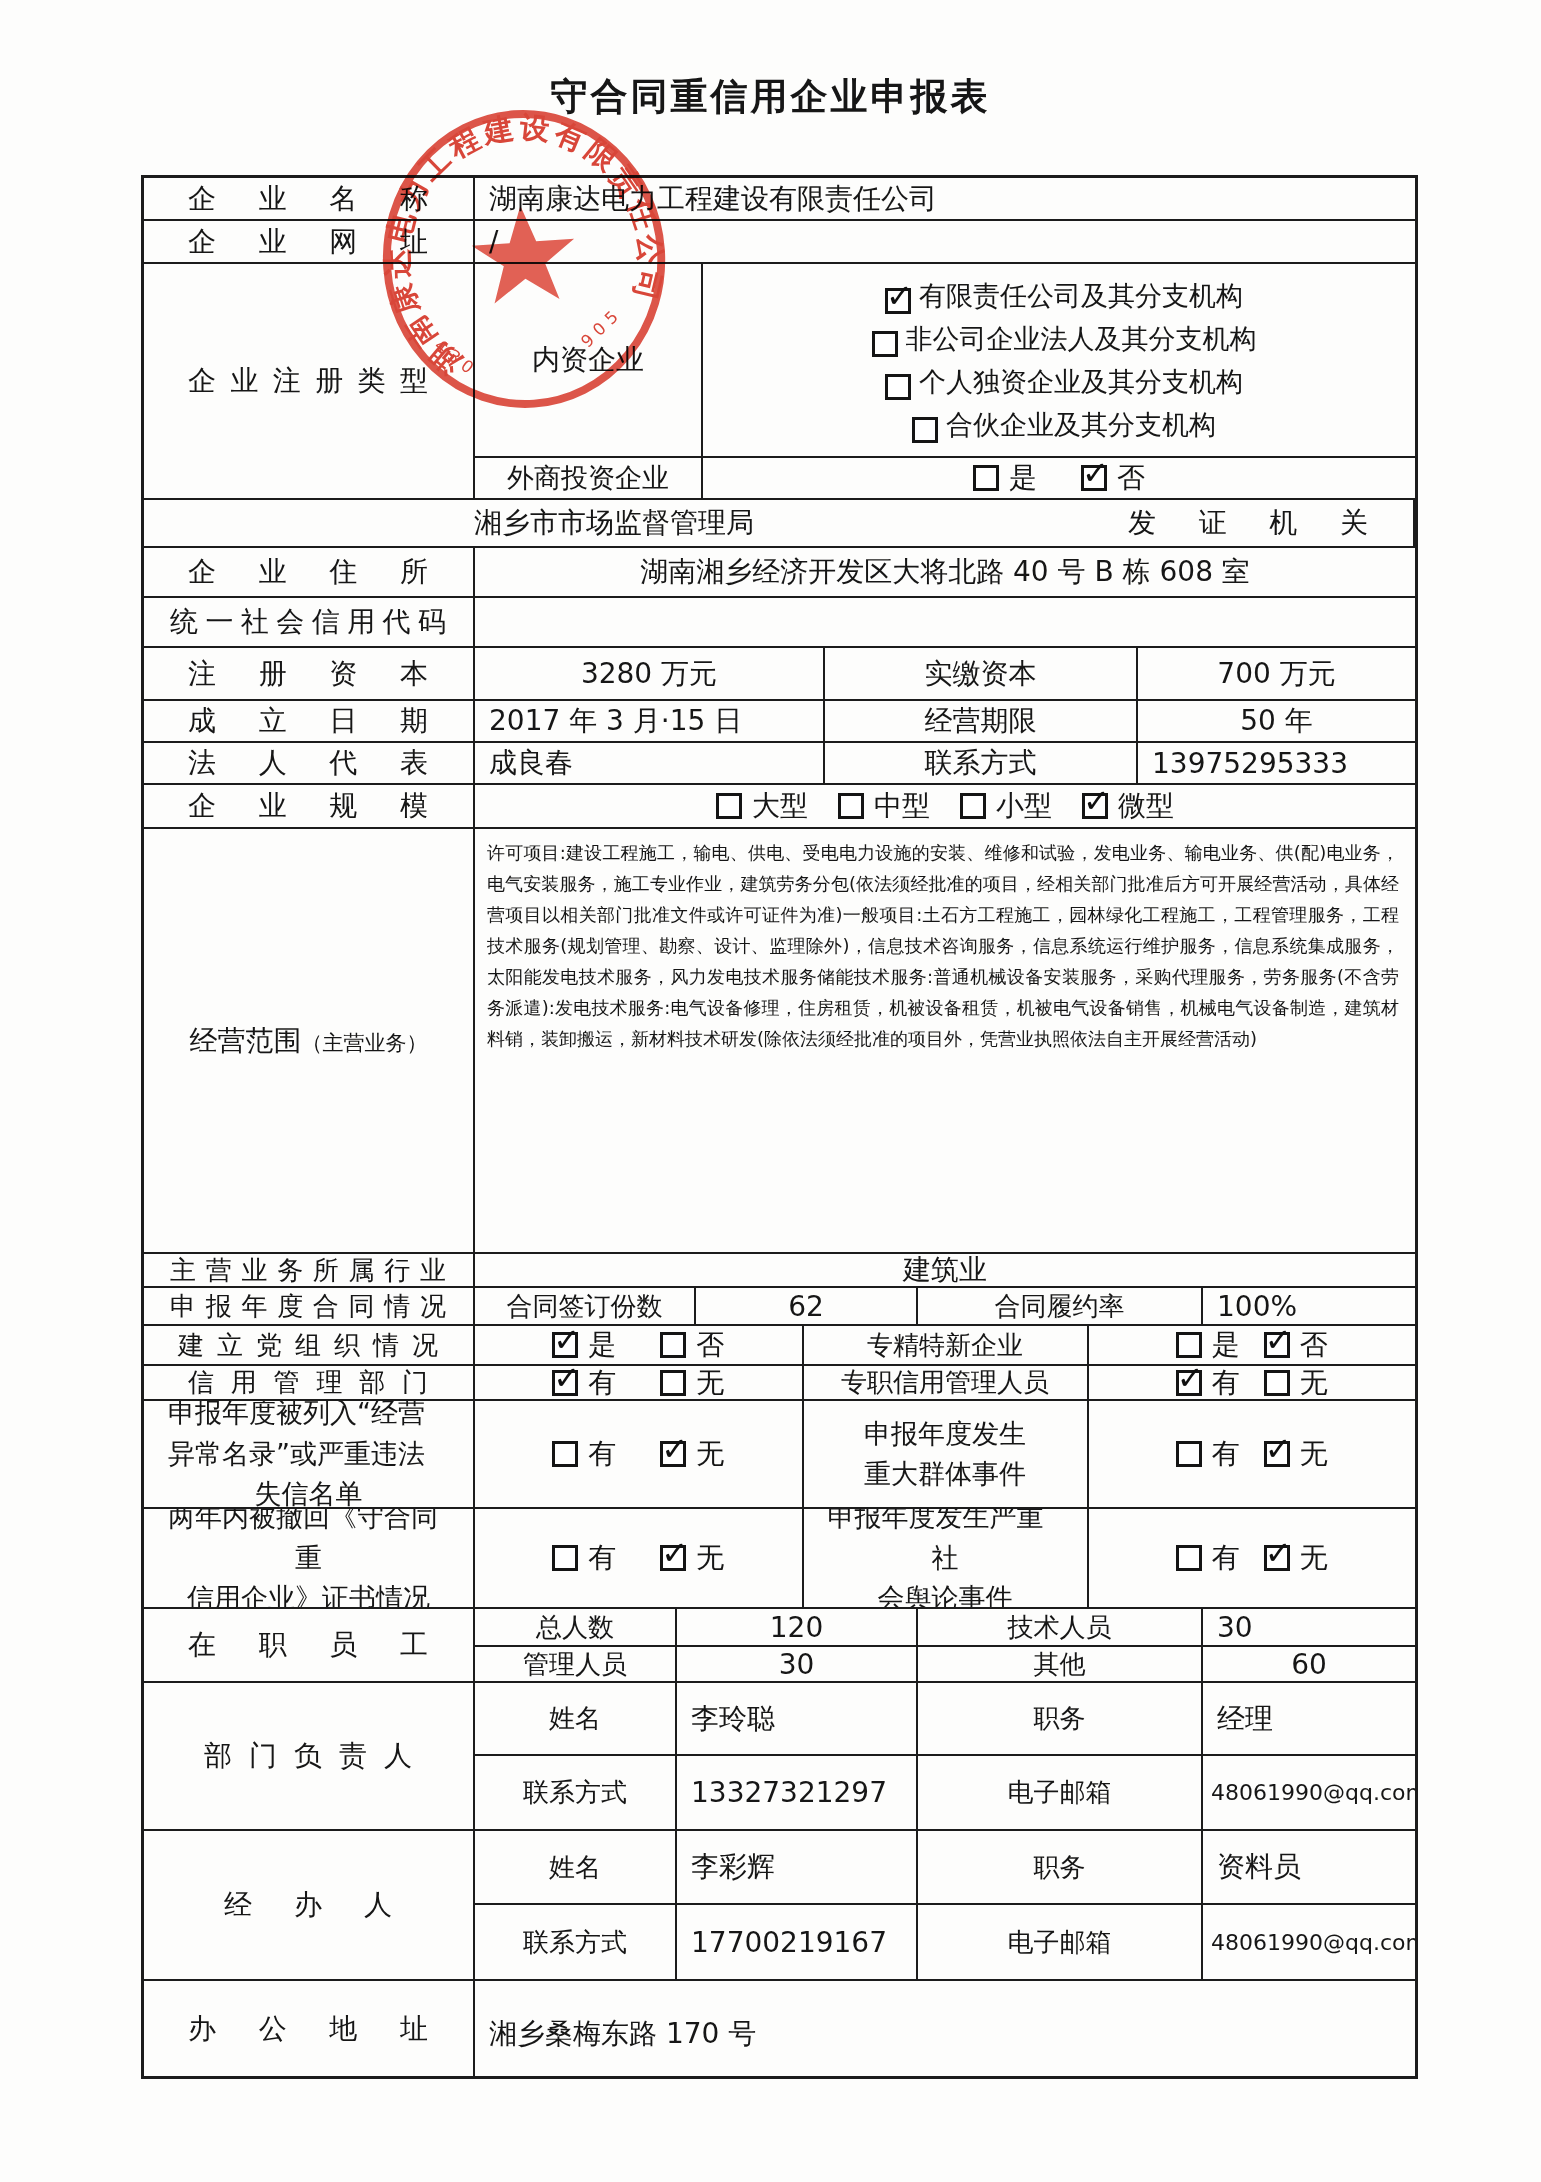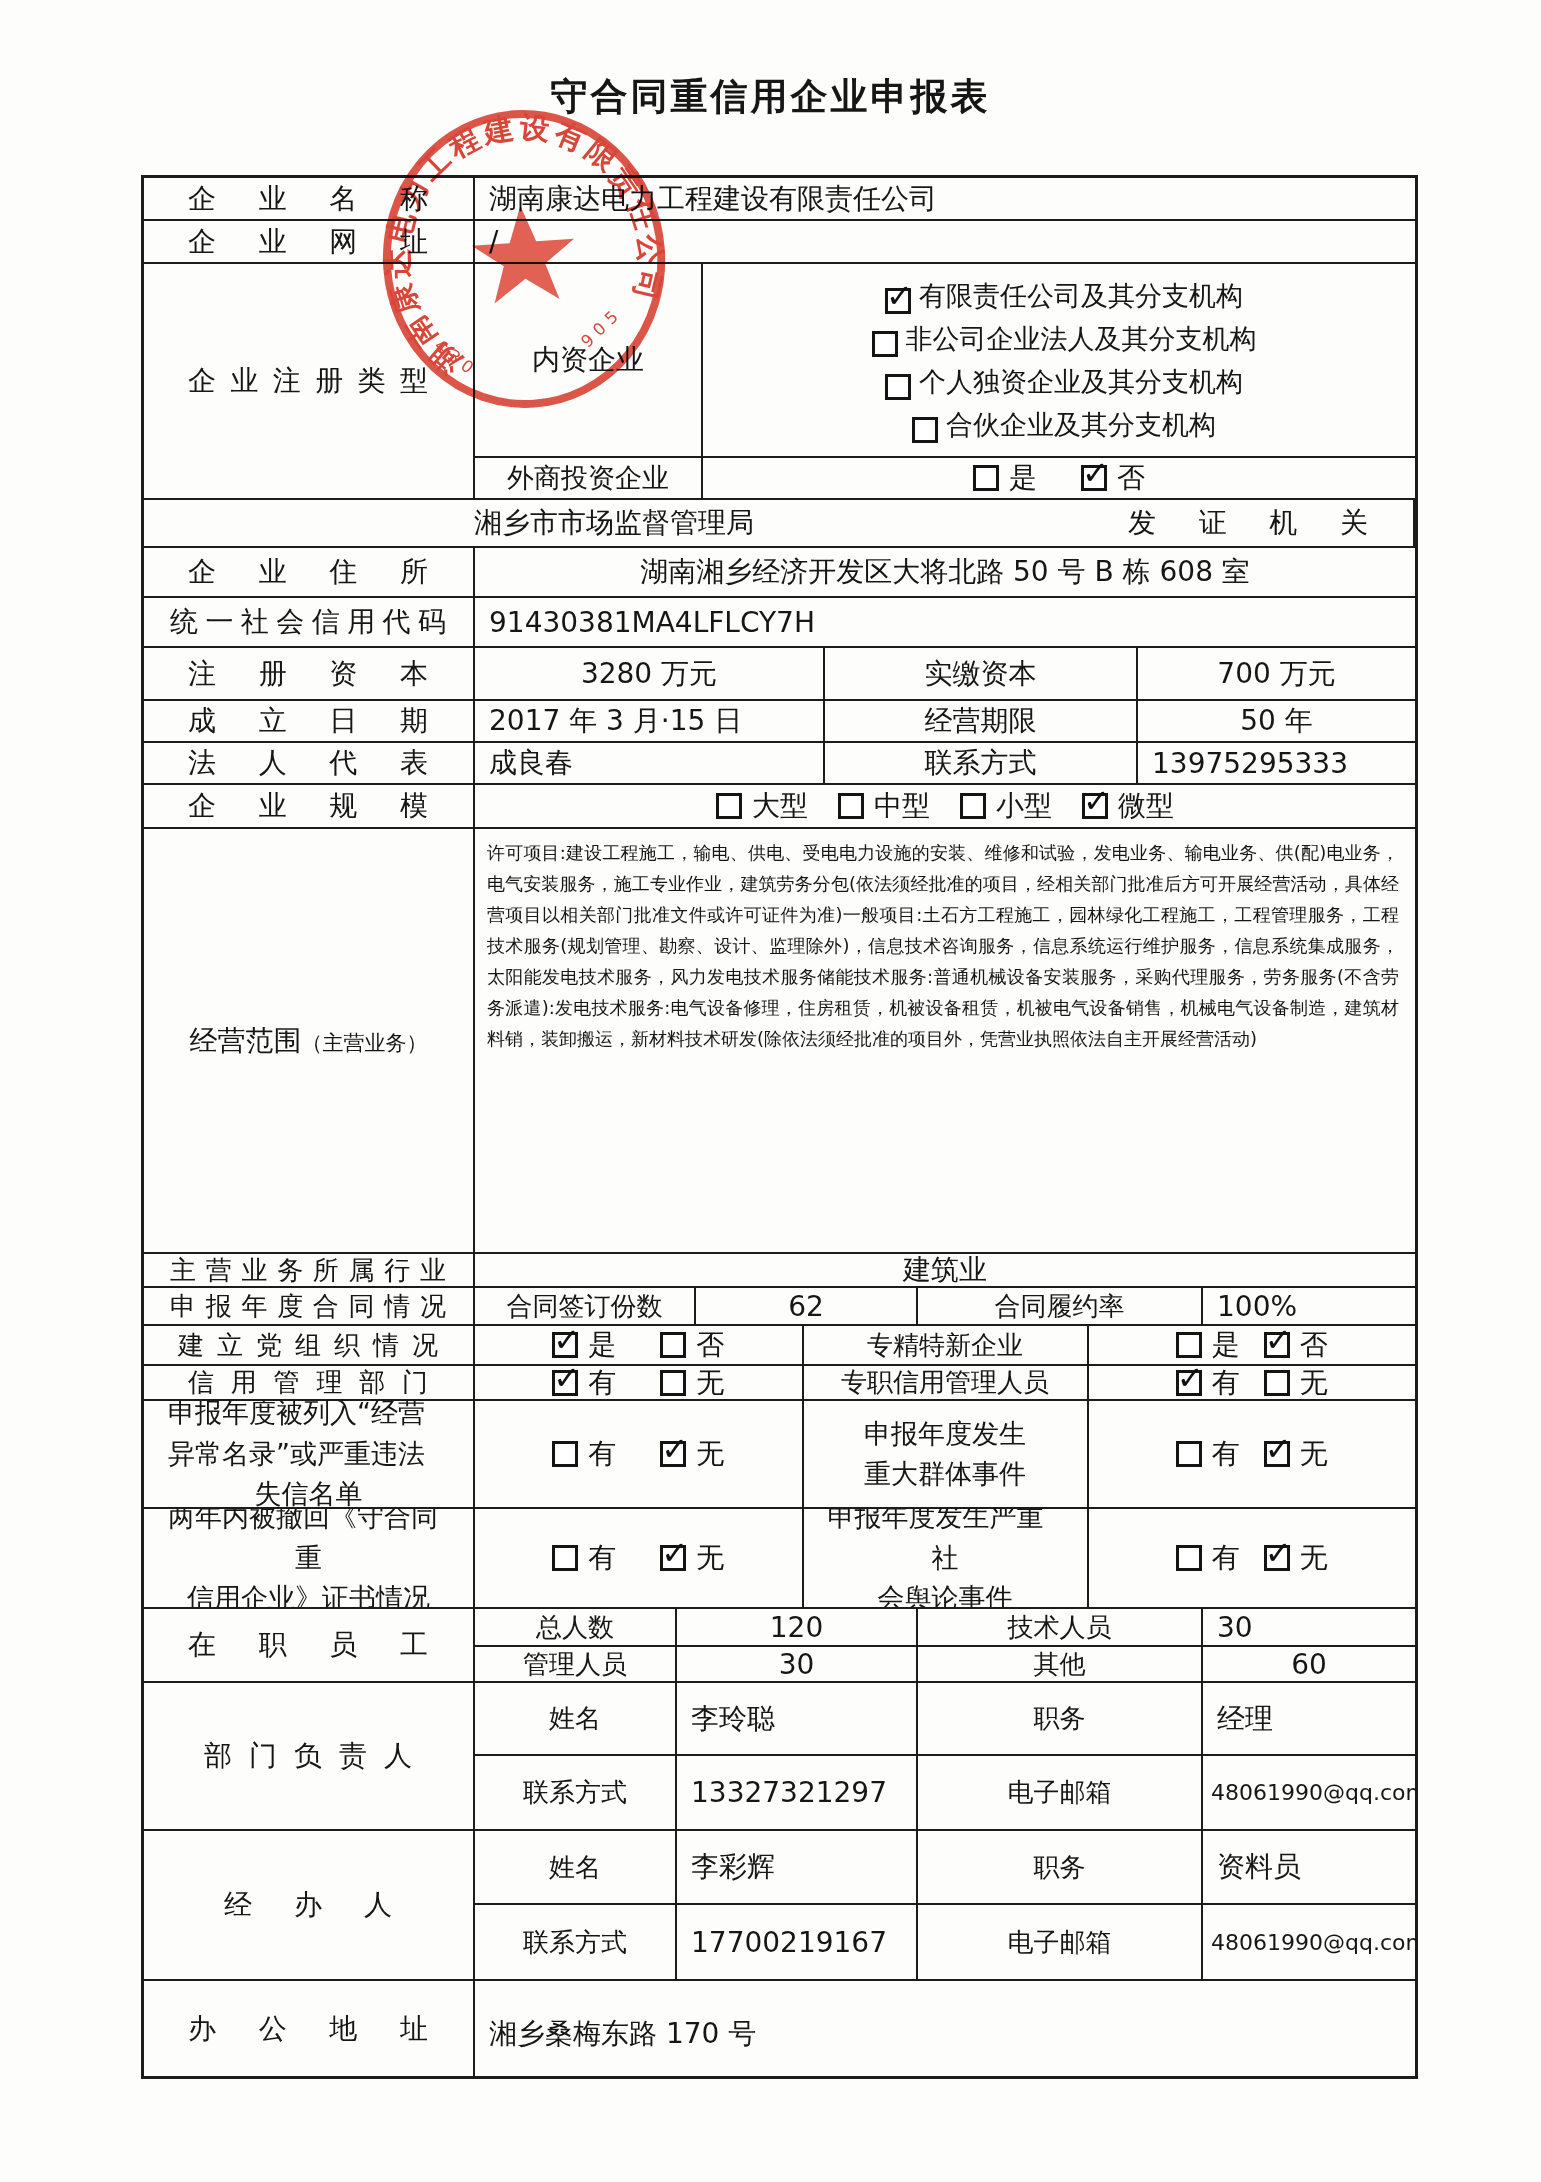--- a/index.html
+++ b/index.html
@@ -96,26 +96,25 @@
     </div>
   </div>
 
   <div class="r" style="height:48px">
     <div class="c last ctr" style="width:940px">湘乡市市场监督管理局</div>
     <div class="c lab" style="width:331px">发证机关</div>
   </div>
 
   <div class="r" style="height:50px">
     <div class="c lab" style="width:331px">企业住所</div>
-    <div class="c last ctr" style="width:940px">湖南湘乡经济开发区大将北路 50 号 B 栋 608 室</div>
+    <div class="c last ctr" style="width:940px">湖南湘乡经济开发区大将北路 40 号 B 栋 608 室</div>
   </div>
 
   <div class="r" style="height:50px">
     <div class="c lab" style="width:331px;padding:0 26px">统一社会信用代码</div>
-    <div class="c last val" style="width:940px">91430381MA4LFLCY7H</div>
   </div>
 
   <div class="r" style="height:53px">
     <div class="c lab" style="width:331px">注册资本</div>
     <div class="c ctr" style="width:350px">3280 万元</div>
     <div class="c ctr" style="width:313px">实缴资本</div>
     <div class="c last ctr" style="width:277px">700 万元</div>
   </div>
 
   <div class="r" style="height:42px">

